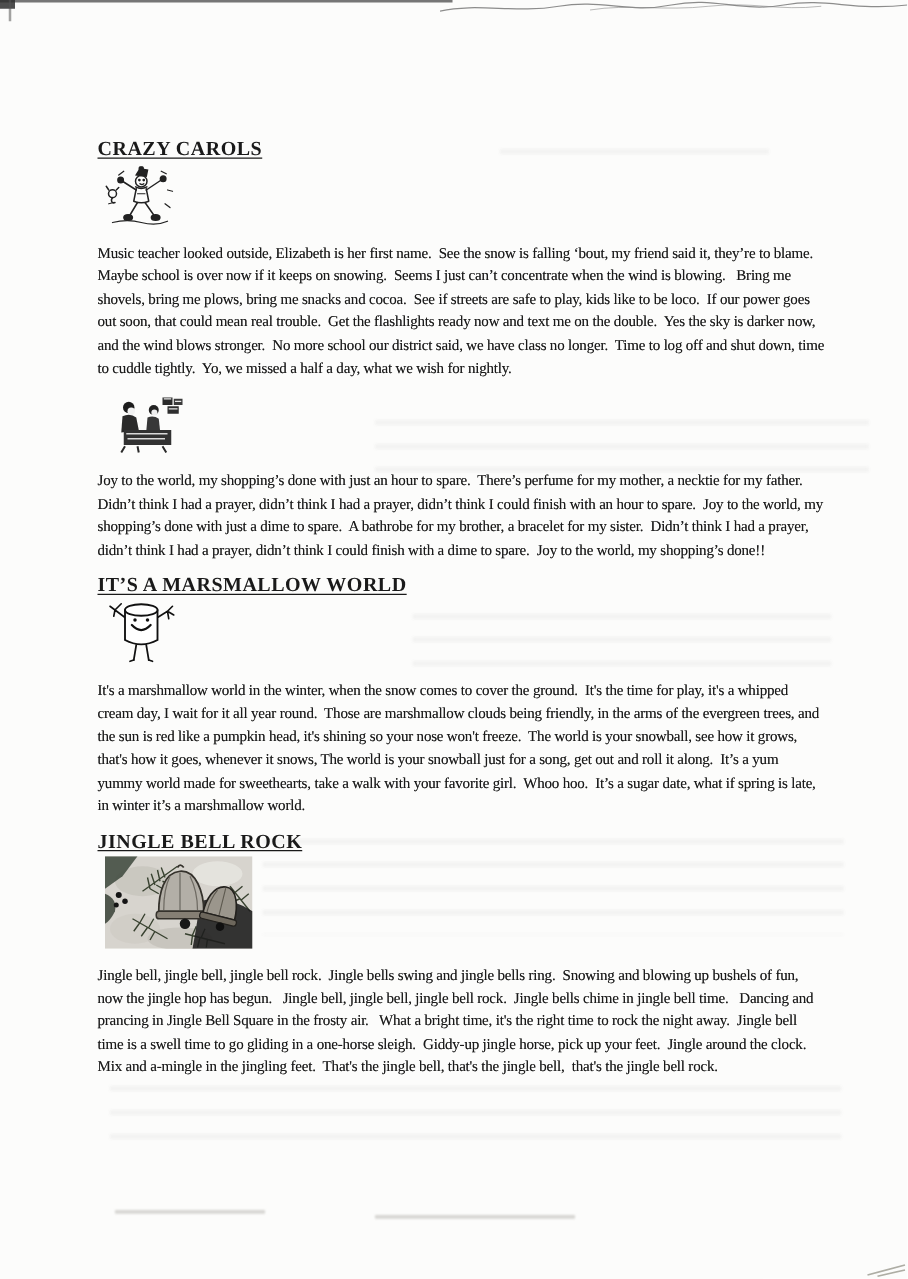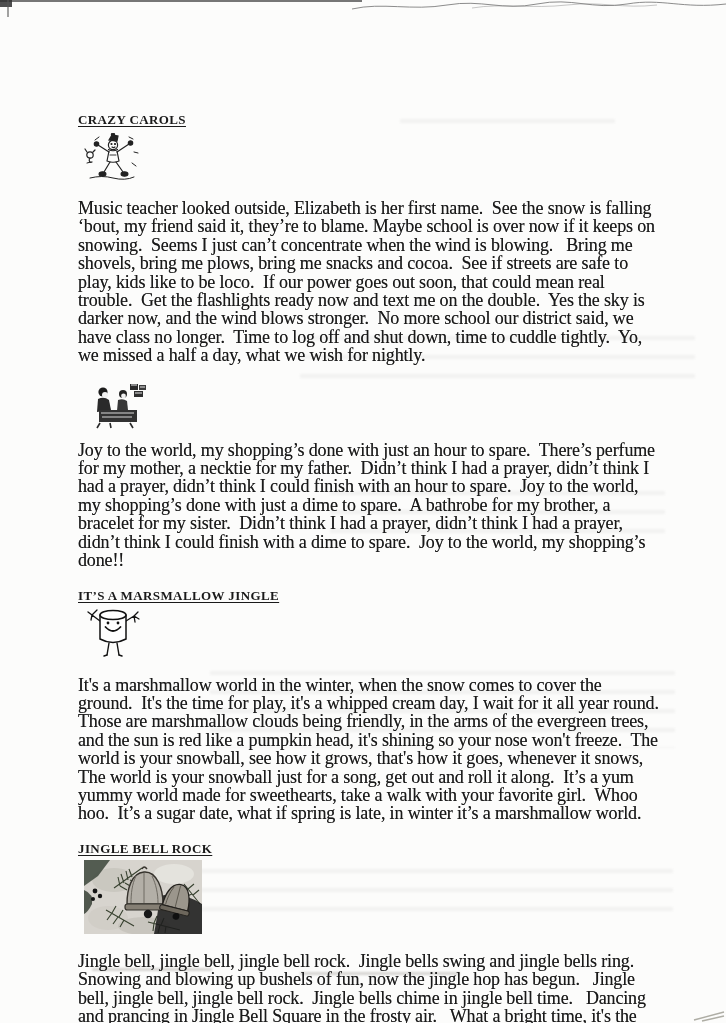--- a/index.html
+++ b/index.html
@@ -23,28 +23,28 @@
     background:repeating-linear-gradient(180deg,
       rgba(0,0,0,0) 0px, rgba(0,0,0,0) 11px,
       rgba(110,110,110,0.10) 11px, rgba(110,110,110,0.10) 15px,
       rgba(0,0,0,0) 15px, rgba(0,0,0,0) 19px);
     filter:blur(1.2px);
     opacity:.7;
   }
   
   .content{position:absolute;left:78px;top:112px;width:582px;}
   .heading{
-    font-size:13px;font-weight:bold;
+    font-size:16px;font-weight:bold;
     letter-spacing:.4px;
     text-decoration:underline;
     text-underline-offset:2px;
     line-height:16px;
   }
   .lyrics{
-    font-size:18px;
+    font-size:12px;
     letter-spacing:-0.15px;
     line-height:18.4px;
     white-space:pre-wrap;
     text-shadow:0 0 .3px rgba(0,0,0,.55);
   }
   .clipart{display:block;}
   .ca1{margin:5px 0 9px 4px;}
   .ca2{margin:14px 0 7px 12px;}
   .ca3{margin:2px 0 2px 8px;}
   .ca4{margin:3px 0 6px 6px;}
@@ -135,21 +135,21 @@
         <path d="M10,40 l-3,5 M20,40 l1,5 M40,40 l3,5" stroke="#2a2a2a" stroke-width="1.6"></path>
       </g>
       <defs>
           <filter id="blur1">
             <feGaussianBlur stdDeviation="0.35"></feGaussianBlur>
           </filter>
         </defs>
     </svg>
     <p class="lyrics p2m">Joy to the world, my shopping’s done with just an hour to spare.  There’s perfume for my mother, a necktie for my father.  Didn’t think I had a prayer, didn’t think I had a prayer, didn’t think I could finish with an hour to spare.  Joy to the world, my shopping’s done with just a dime to spare.  A bathrobe for my brother, a bracelet for my sister.  Didn’t think I had a prayer, didn’t think I had a prayer, didn’t think I could finish with a dime to spare.  Joy to the world, my shopping’s done!!</p>
 
-    <div class="heading h2m">IT’S A MARSMALLOW JINGLE</div>
+    <div class="heading h2m">IT’S A MARSMALLOW WORLD</div>
     <svg class="clipart ca3" width="54" height="52" viewBox="0 0 54 52">
       <g stroke="#111" stroke-width="1.5" fill="none" stroke-linecap="round">
 
         <path d="M14,15 L6,9 M6,9 l-4,-3 M6,9 l-1,5 M6,9 l5,-5" stroke-width="1.3"></path>
         <path d="M40,15 L48,10 M48,10 l5,3 M48,10 l4,-4 M48,10 l1,6" stroke-width="1.3"></path>
 
         <path d="M14,9 L14,33 Q27,40 40,33 L40,9" fill="#fff"></path>
         <ellipse cx="27" cy="9" rx="13" ry="4.6" fill="#fff"></ellipse>
 
         <circle cx="22" cy="17" r="1.4" fill="#111" stroke="none"></circle>

